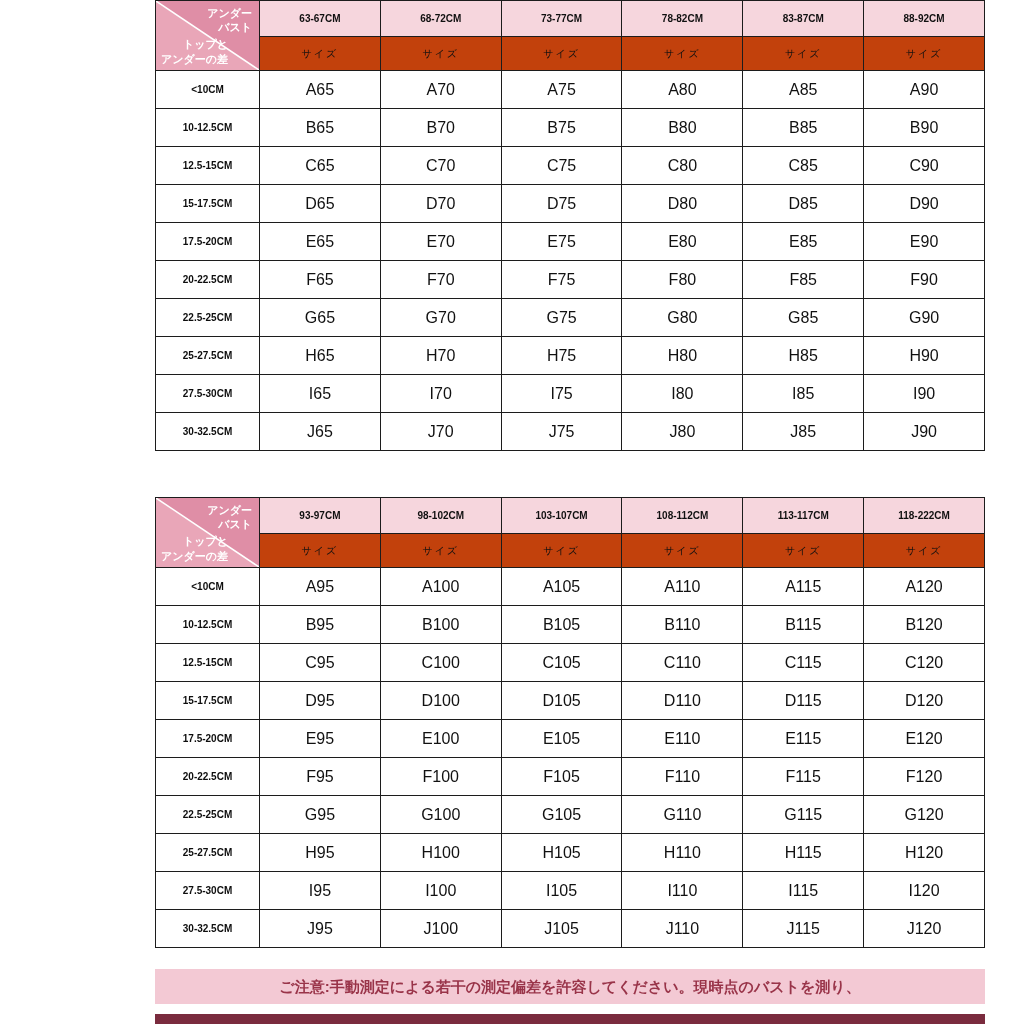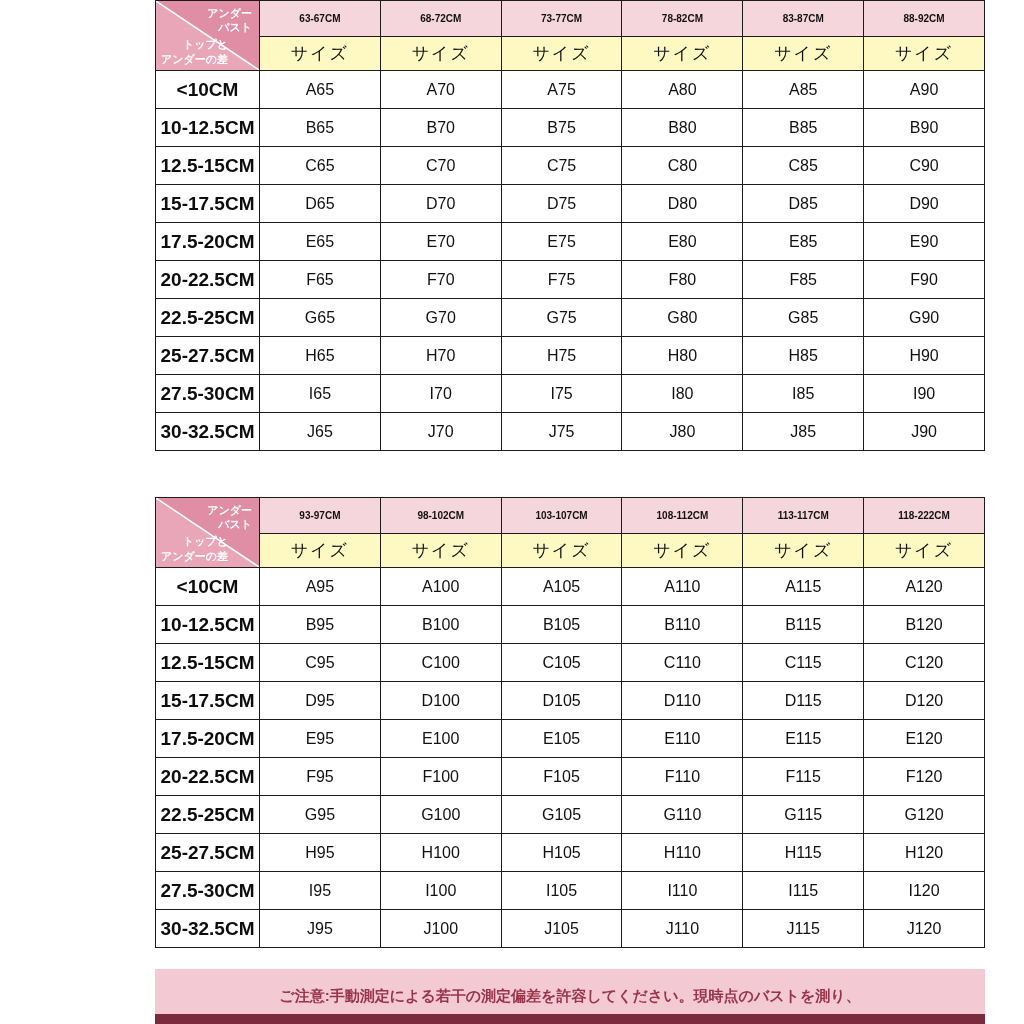--- a/index.html
+++ b/index.html
@@ -19,26 +19,26 @@
   .size-table th, .size-table td {
     border: 1px solid #1c1c1c;
     text-align: center; vertical-align: middle;
     overflow: hidden;
   }
   th.range-th {
     height: 36px; background: #f6d6dd;
     font-size: 10px; font-weight: bold; color: #101010;
   }
   th.size-th {
-    height: 34px; background: #fef9c3;
-    font-size: 17px; font-weight: normal; letter-spacing: 2px; color: #101010;
+    height: 34px; background: #c2410c;
+    font-size: 10px; font-weight: normal; letter-spacing: 2px; color: #101010;
   }
   th.row-th {
     height: 38px; background: #ffffff;
-    font-size: 19px; font-weight: bold; color: #0d0d0d;
+    font-size: 10px; font-weight: bold; color: #0d0d0d;
   }
   td.val {
     height: 38px; font-size: 16px; font-weight: normal; color: #111;
   }
 
   th.corner { position: relative; padding: 0; background: #e9a6b8; }
   .corner .tri-top {
     position: absolute; inset: 0; display: block;
     background: #df8ea6;
     clip-path: polygon(0 0, 100% 0, 100% 100%);
@@ -58,21 +58,21 @@
   .corner .bottom-label {
     position: absolute; bottom: 4px; left: 5px;
     color: #ffffff; font-size: 11px; font-weight: bold;
     text-align: right; line-height: 1.3; white-space: pre-line;
   }
 
   #table-upper { top: 0px; }
   #table-lower { top: 497px; }
 
   .note-bar {
-    position: absolute; left: 155px; top: 969px; width: 830px; height: 54px;
+    position: absolute; left: 155px; top: 969px; width: 830px; height: 35px;
     background: #f3c9d4; color: #993449;
     display: flex; flex-direction: column; justify-content: center; align-items: center;
     font-size: 15px; font-weight: bold; line-height: 1.45; text-align: left;
   }
   .bottom-strip {
     position: absolute; left: 155px; top: 1014px; width: 830px; height: 10px;
     background: #7a2b3e;
   }
 </style>
 </head>

